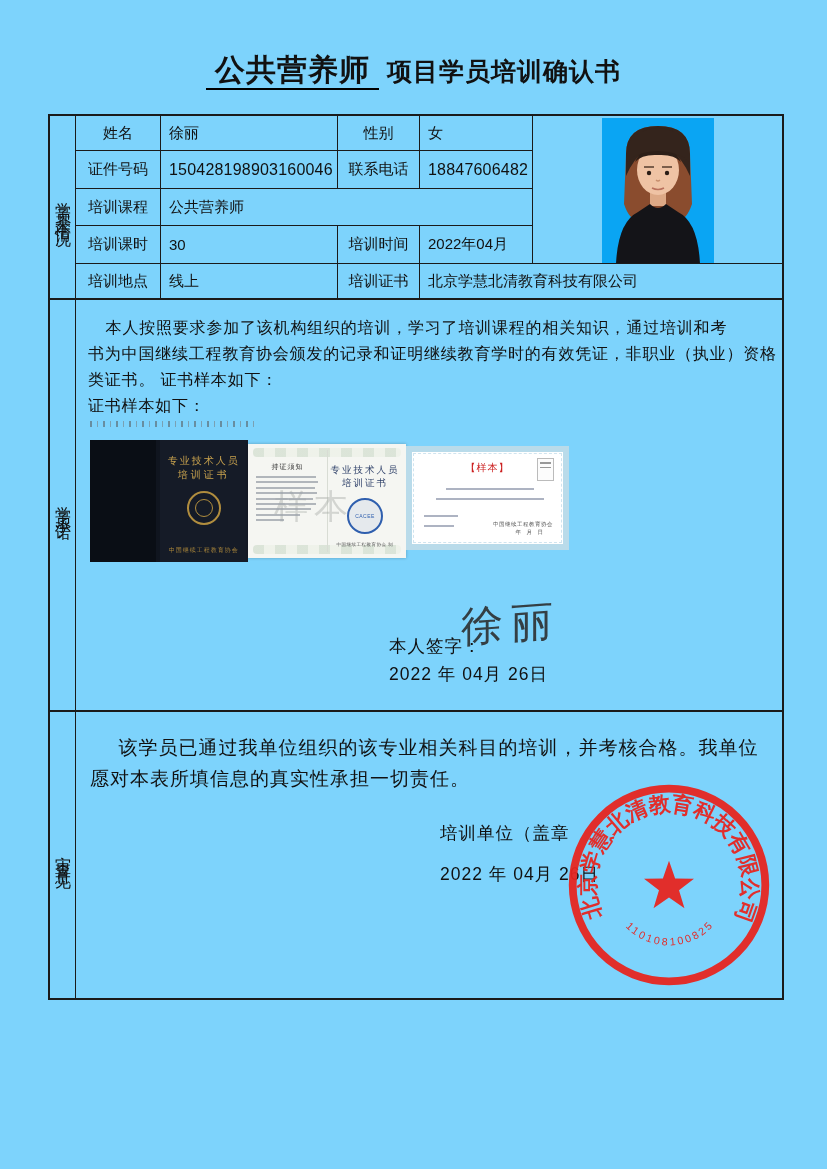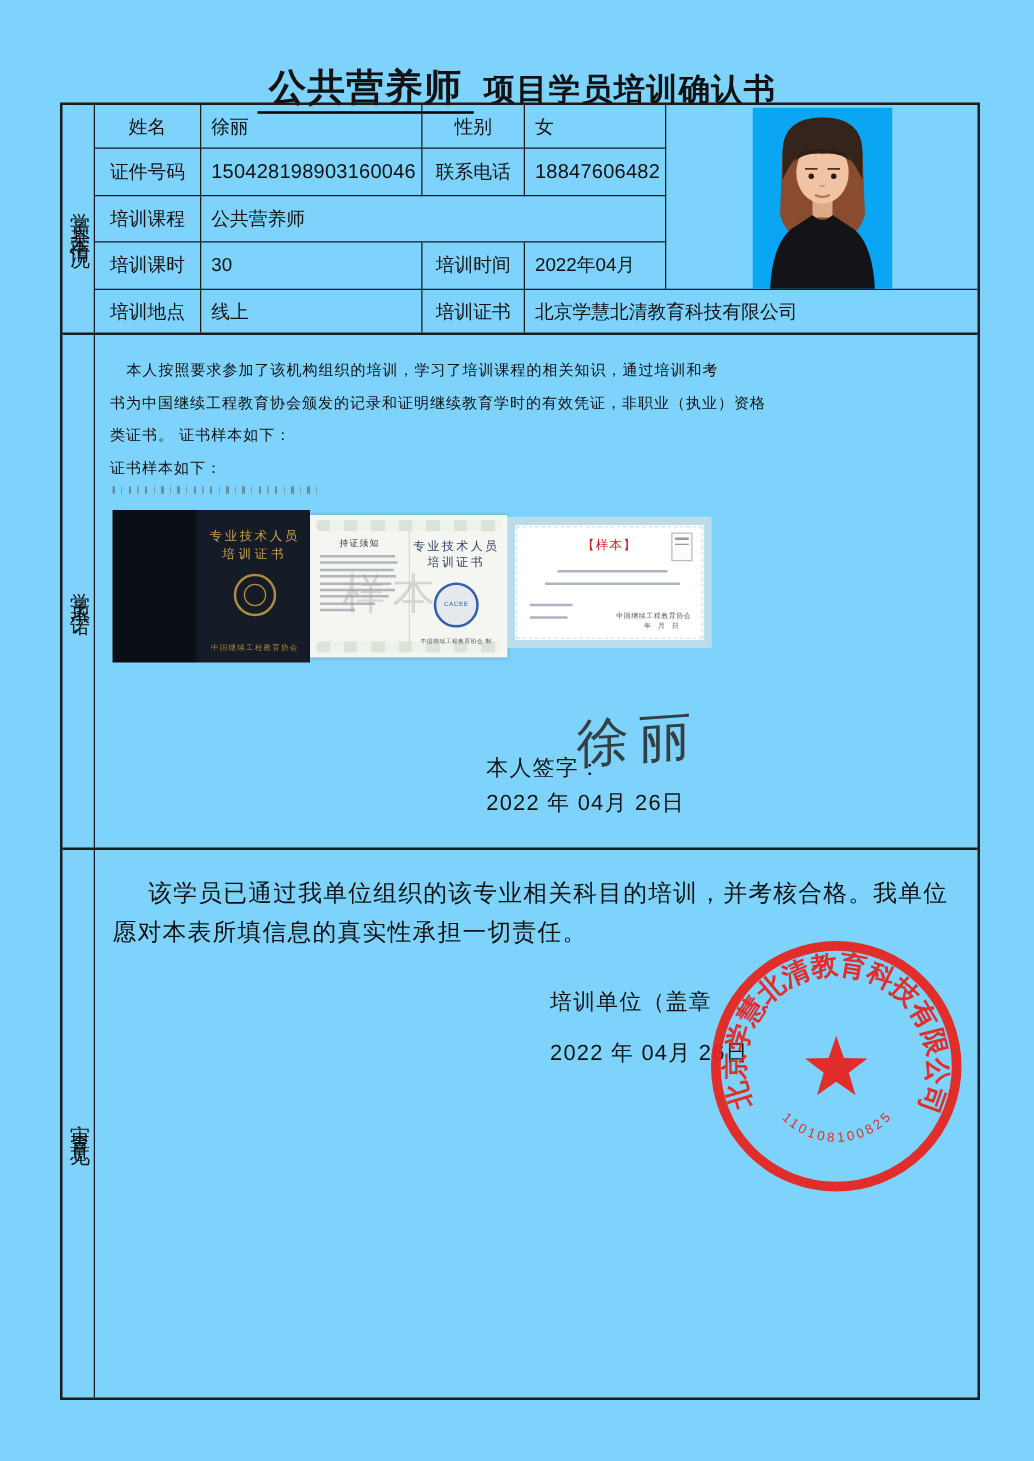--- a/index.html
+++ b/index.html
@@ -4,21 +4,21 @@
 <style>
   html,body{margin:0;padding:0;background:#fff;}
   .page{position:relative;width:827px;height:1169px;background:#7dd3fc;overflow:hidden;
         font-family:"Liberation Sans","DejaVu Sans",sans-serif;color:#111;}
   
   .title{position:absolute;top:50px;left:0;width:100%;text-align:center;white-space:nowrap;}
   .title .program{font-size:30px;font-weight:bold;letter-spacing:1px;
         border-bottom:2.5px solid #000;padding:0 9px 2px 9px;}
   .title .suffix{font-size:25px;font-weight:600;letter-spacing:1px;margin-left:8px;}
   
-  .doc-table{position:absolute;left:48px;top:82px;width:736px;height:1038px;
+  .doc-table{position:absolute;left:48px;top:114px;width:736px;height:886px;
         border:2.5px solid #1a1a1a;display:flex;flex-direction:column;box-sizing:border-box;}
   .sec{display:flex;box-sizing:border-box;}
   .sec1{height:184px;border-bottom:2px solid #1a1a1a;}
   .sec2{height:412px;border-bottom:2px solid #1a1a1a;}
   .sec3{flex:1;}
   .side-label{width:26px;border-right:1px solid #1a1a1a;display:flex;align-items:center;justify-content:center;
         writing-mode:vertical-rl;text-orientation:upright;font-size:16px;letter-spacing:6px;
         flex:0 0 26px;box-sizing:border-box;}
   .sec-content{flex:1;position:relative;box-sizing:border-box;}
   
@@ -28,21 +28,21 @@
   .cell{border-right:1px solid #1a1a1a;border-bottom:1px solid #1a1a1a;display:flex;align-items:center;
         box-sizing:border-box;font-size:15px;overflow:hidden;}
   .cl{justify-content:center;}
   .cv{padding-left:8px;}
   .mono-ish{font-size:16px;letter-spacing:0.2px;}
   .no-bb{border-bottom:none;}
   .photo-cell{grid-column:5;grid-row:1/5;border-right:none;display:flex;align-items:flex-start;justify-content:center;}
   .course-val{grid-column:2/5;}
   .org-val{grid-column:4/6;border-right:none;}
   
-  .para{margin:15px 12px 0 12px;font-size:12px;line-height:26px;letter-spacing:0.8px;white-space:nowrap;}
+  .para{margin:15px 12px 0 12px;font-size:16px;line-height:26px;letter-spacing:0.8px;white-space:nowrap;}
   .para .ln1{text-indent:1.1em;}
   .ulined{border-bottom:1.5px solid #111;padding:0 2px;}
   .occluded{margin:2px 0 0 14px;height:6px;width:165px;opacity:.55;
         background:repeating-linear-gradient(90deg,#555 0 2px,transparent 2px 7px,#777 7px 8px,transparent 8px 13px);}
   .certs{position:absolute;left:14px;top:140px;display:flex;align-items:flex-start;}
   
   .cert-cover{width:158px;height:122px;background:linear-gradient(90deg,#0a0e15 0 42%,#10151f 42% 44%,#151b27 44%);
         position:relative;color:#c8a24e;text-align:center;box-sizing:border-box;}
   .cover-front{position:absolute;left:44%;right:0;top:0;bottom:0;display:flex;flex-direction:column;align-items:center;}
   .cover-t1{margin-top:14px;font-size:10px;letter-spacing:2px;font-family:"Liberation Serif","DejaVu Serif",serif;}

